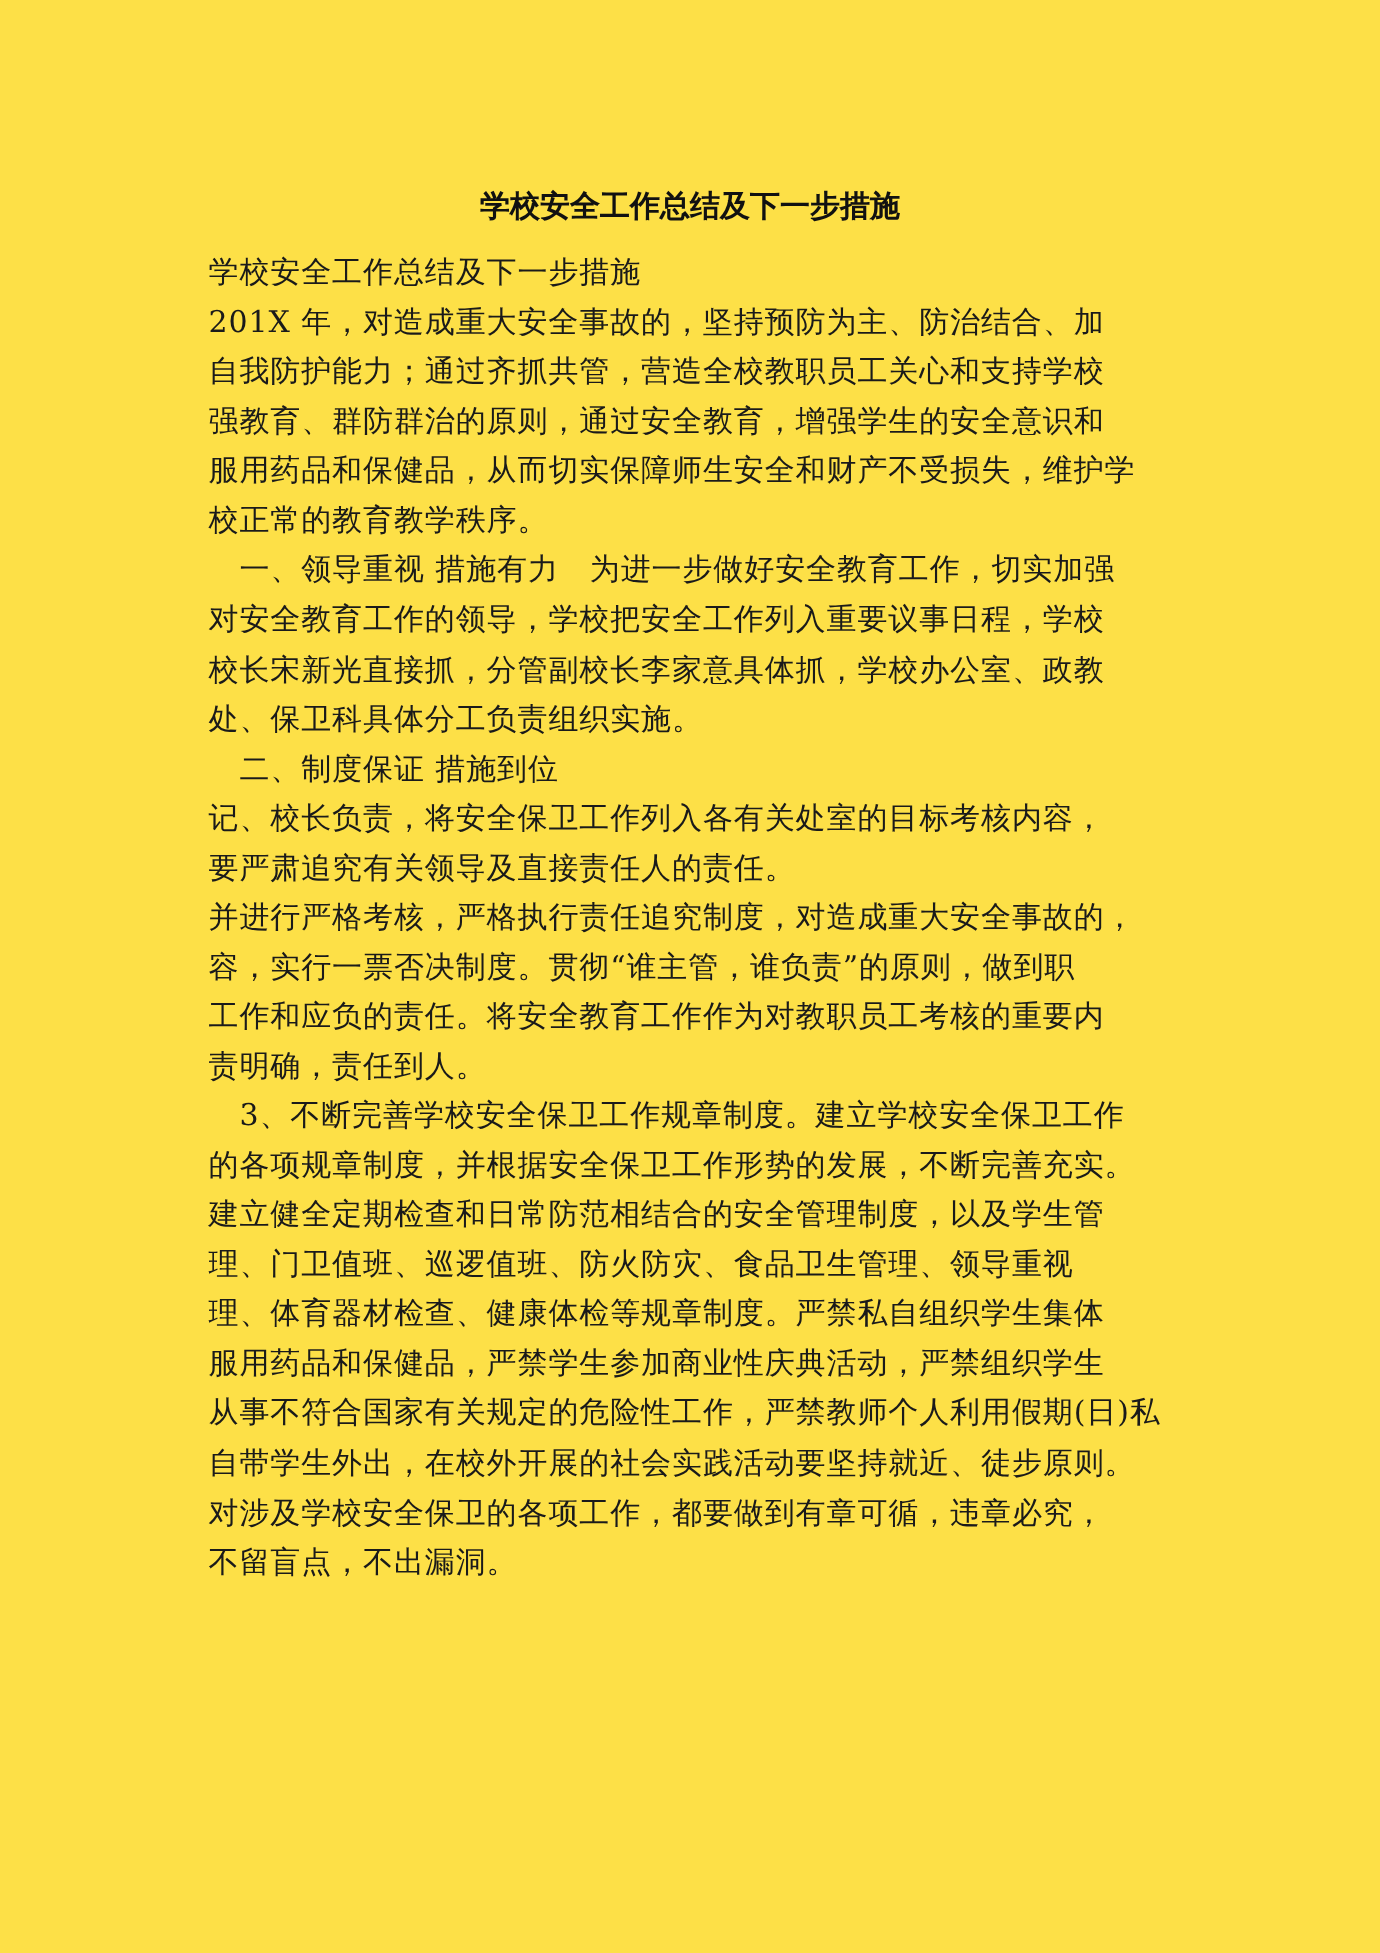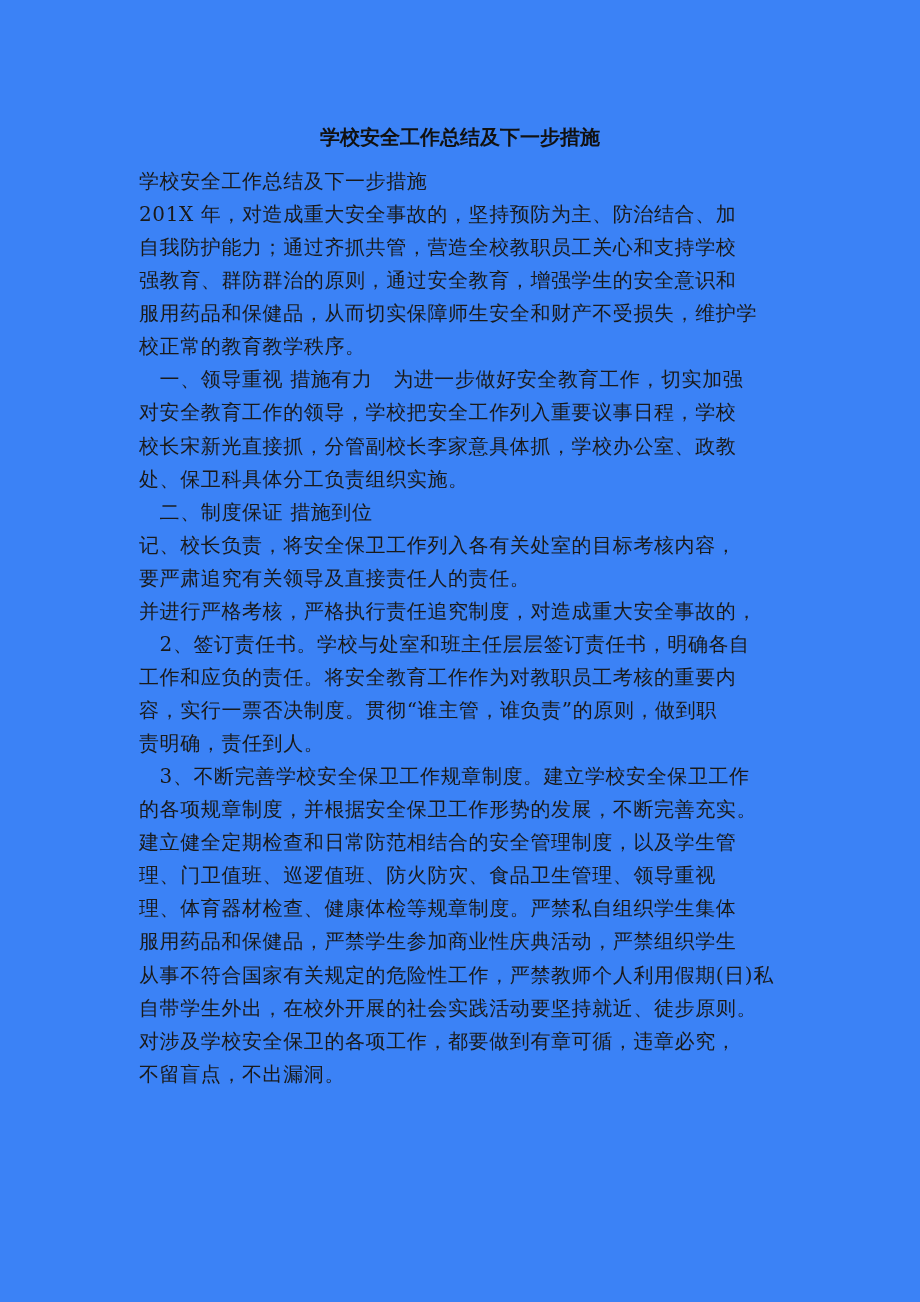--- a/index.html
+++ b/index.html
@@ -1,17 +1,17 @@
 <!DOCTYPE html>
 <html><head>
 <meta charset="utf-8">
 <style>
   html, body { margin: 0; padding: 0; background: #ffffff; }
   body { width: 920px; height: 1302px; position: relative; overflow: hidden; }
-  .page { position: absolute; left: 0; top: 0; width: 920px; height: 1302px; background: #3b82f6; }
+  .page { position: absolute; left: 0; top: 0; width: 920px; height: 1302px; background: #fde047; }
   .title {
     position: absolute; left: 0; width: 920px; top: 122px;
     text-align: center;
     font-family: "DejaVu Serif", "Liberation Serif", serif;
     font-weight: bold; font-size: 20px; line-height: 30px; color: #111;
   }
   .body {
     position: absolute; left: 139px; top: 165px; width: 690px;
     font-family: "DejaVu Serif", "Liberation Serif", serif;
     font-size: 20px; line-height: 33.07px; color: #1a1a1a;
@@ -31,23 +31,22 @@
     <div class="line">服用药品和保健品，从而切实保障师生安全和财产不受损失，维护学</div>
     <div class="line">校正常的教育教学秩序。</div>
     <div class="line">　一、领导重视 措施有力　为进一步做好安全教育工作，切实加强</div>
     <div class="line">对安全教育工作的领导，学校把安全工作列入重要议事日程，学校</div>
     <div class="line">校长宋新光直接抓，分管副校长李家意具体抓，学校办公室、政教</div>
     <div class="line">处、保卫科具体分工负责组织实施。</div>
     <div class="line">　二、制度保证 措施到位</div>
     <div class="line">记、校长负责，将安全保卫工作列入各有关处室的目标考核内容，</div>
     <div class="line">要严肃追究有关领导及直接责任人的责任。</div>
     <div class="line">并进行严格考核，严格执行责任追究制度，对造成重大安全事故的，</div>
-    <div class="line">　2、签订责任书。学校与处室和班主任层层签订责任书，明确各自</div>
+    <div class="line">容，实行一票否决制度。贯彻“谁主管，谁负责”的原则，做到职</div>
     <div class="line">工作和应负的责任。将安全教育工作作为对教职员工考核的重要内</div>
-    <div class="line">容，实行一票否决制度。贯彻“谁主管，谁负责”的原则，做到职</div>
     <div class="line">责明确，责任到人。</div>
     <div class="line">　3、不断完善学校安全保卫工作规章制度。建立学校安全保卫工作</div>
     <div class="line">的各项规章制度，并根据安全保卫工作形势的发展，不断完善充实。</div>
     <div class="line">建立健全定期检查和日常防范相结合的安全管理制度，以及学生管</div>
     <div class="line">理、门卫值班、巡逻值班、防火防灾、食品卫生管理、领导重视</div>
     <div class="line">理、体育器材检查、健康体检等规章制度。严禁私自组织学生集体</div>
     <div class="line">服用药品和保健品，严禁学生参加商业性庆典活动，严禁组织学生</div>
     <div class="line">从事不符合国家有关规定的危险性工作，严禁教师个人利用假期(日)私</div>
     <div class="line">自带学生外出，在校外开展的社会实践活动要坚持就近、徒步原则。</div>
     <div class="line">对涉及学校安全保卫的各项工作，都要做到有章可循，违章必究，</div>

